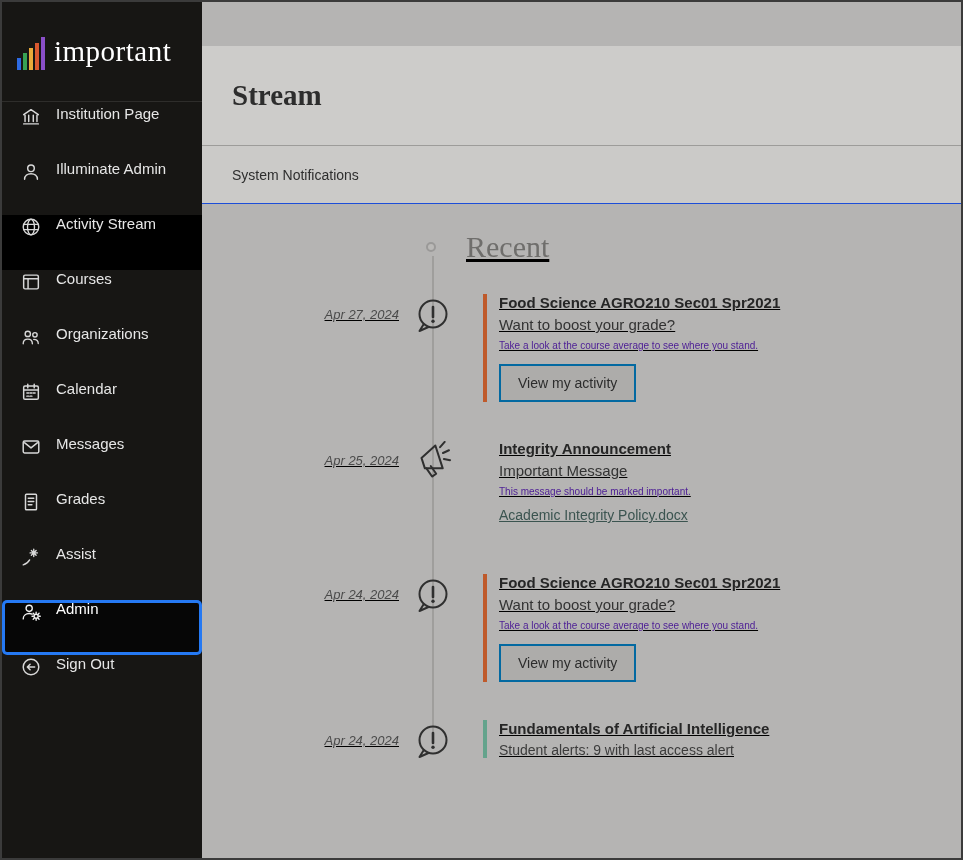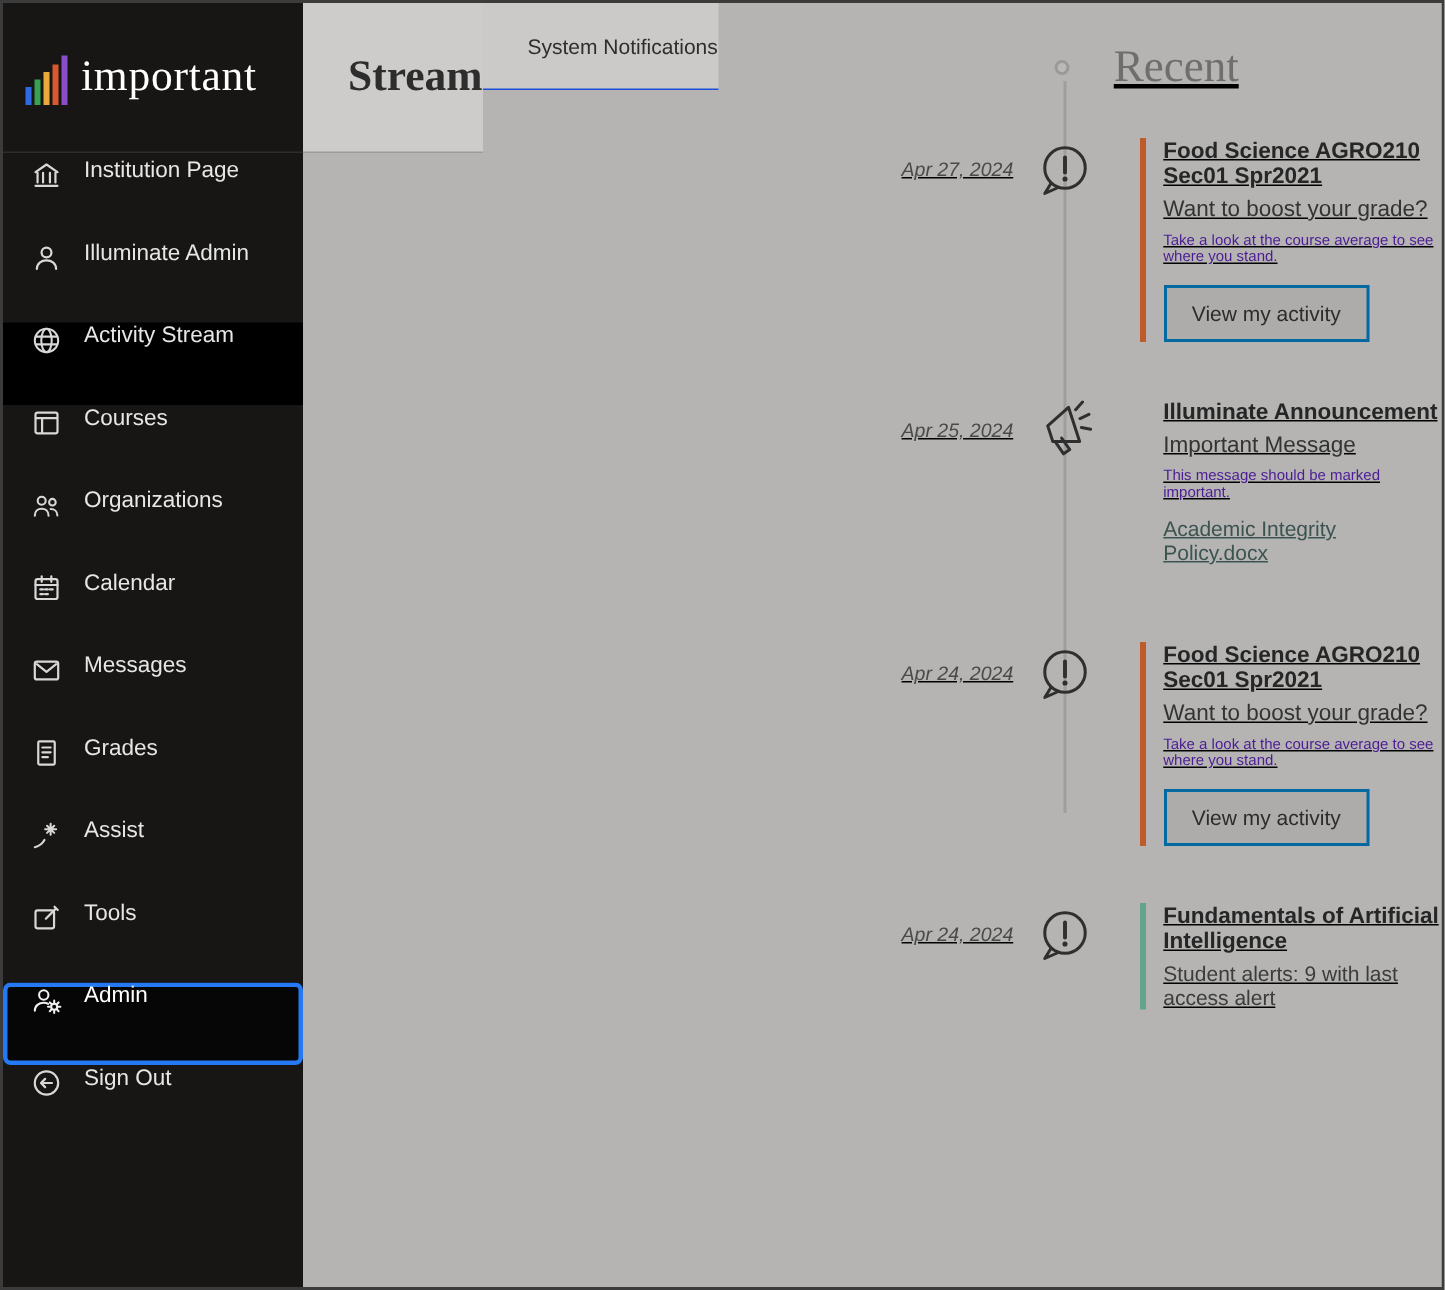--- a/index.html
+++ b/index.html
@@ -15,21 +15,21 @@
   .logo-bars i { display:block; width:4px; }
   .logo-text { font-family:"Liberation Serif", serif; font-size:29px; color:#ffffff; letter-spacing:.5px; }
   .nav { padding-top:3px; }
   .nav-item { height:55px; display:flex; gap:13px; padding-left:17px; cursor:pointer; font-size:15px; color:#e6e6e6; }
   .nav-item.active { background:#000000; }
   .nav-item.focused { background:#060606; box-shadow: inset 0 0 0 3px #2579f3; border-radius:5px; color:#ffffff; }
   .icon { width:24px; height:24px; display:flex; align-items:center; justify-content:center; flex:none; }
   .icon svg { display:block; }
 
   
-  .main { flex:1; display:flex; flex-direction:row; background:#b5b4b3; min-width:0; }
+  .main { flex:1; display:flex; flex-direction:column; background:#b5b4b3; min-width:0;margin-top:44px; }
   .page-header { height:100px; background:#cdccca; border-bottom:1px solid #9d9c9a; display:flex; align-items:center; padding-left:30px; }
   .page-title { font-family:"Liberation Serif", serif; font-size:29px; font-weight:600; color:#2d2d2d; }
   .tab-bar { height:58px; background:#cbcac8; border-bottom:1px solid #1d4ed8; display:flex; align-items:center; padding-left:30px; }
   .tab { font-size:14px; color:#2e2e2e; cursor:pointer; }
 
   .content { flex:1; position:relative; overflow:hidden;text-decoration:underline; }
   .timeline-line { position:absolute; left:230px; top:52px; height:488px; width:2px; background:#9f9e9c; }
   .timeline-dot { position:absolute; left:224px; top:38px; width:10px; height:10px; border-radius:50%; border:2px solid #9a9998; background:#bab9b7; }
   .recent-title { font-family:"Liberation Serif", serif; font-size:30px; font-weight:400; color:#6f6e6c; margin:26px 0 30px 264px; position:relative; }
 
@@ -149,29 +149,20 @@
 
       <div class="nav-item">
         <span class="icon">
           <svg width="22" height="22" viewBox="0 0 24 24" fill="none" stroke="#d8d8d8" stroke-width="1.5" stroke-linecap="round">
               <path d="M15 3.5v8M11 7.5h8M12.4 4.9l5.2 5.2M17.6 4.9l-5.2 5.2M3.5 20.5c3.4-.9 5.6-2.7 7-5.3"></path>
             </svg>
         </span>
         <span>Assist</span>
       </div>
 
-      <div class="nav-item">
-        <span class="icon">
-          <svg width="22" height="22" viewBox="0 0 24 24" fill="none" stroke="#d8d8d8" stroke-width="1.6" stroke-linecap="round" stroke-linejoin="round">
-              <rect x="4" y="6.5" width="13.5" height="13" rx="1.5"></rect>
-              <path d="M11.5 12.5L19 5M17.8 3.8l2.4 2.4"></path>
-            </svg>
-        </span>
-        <span>Tools</span>
-      </div>
 
       <div class="nav-item focused">
         <span class="icon">
           <svg width="22" height="22" viewBox="0 0 24 24" fill="none" stroke="#f0f0f0" stroke-width="1.5" stroke-linecap="round">
               <circle cx="10" cy="8" r="3.4"></circle>
               <path d="M3.5 19.5c0-3.8 3-5.8 6.5-5.8 1.2 0 2.3.2 3.2.7"></path>
               <circle cx="17.6" cy="16.6" r="2.2"></circle>
               <path d="M17.6 13.5v-1.4M17.6 21.1v-1.4M20.7 16.6h1.4M13.1 16.6h1.4M19.8 14.4l1-1M14.4 19.8l1-1M19.8 18.8l1 1M14.4 13.4l1 1"></path>
             </svg>
         </span>
@@ -230,21 +221,21 @@
         <div class="si-icon">
           <svg width="46" height="42" viewBox="0 0 46 42" fill="none" stroke="#2f2f2f" stroke-width="2" stroke-linecap="round" stroke-linejoin="round">
               <g transform="rotate(-18 23 20)">
                 <path d="M30 6v24l-17-5.5v-11z"></path>
                 <path d="M14.5 25l2.8 9.5 4.8-1.4-2.8-9"></path>
                 <path d="M34 9l6-3.5M35 15.5l6.5-.8M34 21.5l5.5 3"></path>
               </g>
             </svg>
         </div>
         <div class="si-card">
-          <div class="si-title">Illuminate Announcement</div>
+          <div class="si-title">Integrity Announcement</div>
           <div class="si-sub">Important Message</div>
           <div class="si-body nospace">This message should be marked important.</div>
           <a class="si-link">Academic Integrity Policy.docx</a>
         </div>
       </div>
 
       <div class="stream-item">
         <div class="si-date">Apr 24, 2024</div>
         <div class="si-icon">
           <svg width="40" height="40" viewBox="0 0 40 40" fill="none" stroke="#2f2f2f" stroke-width="2" stroke-linecap="round" stroke-linejoin="round">

